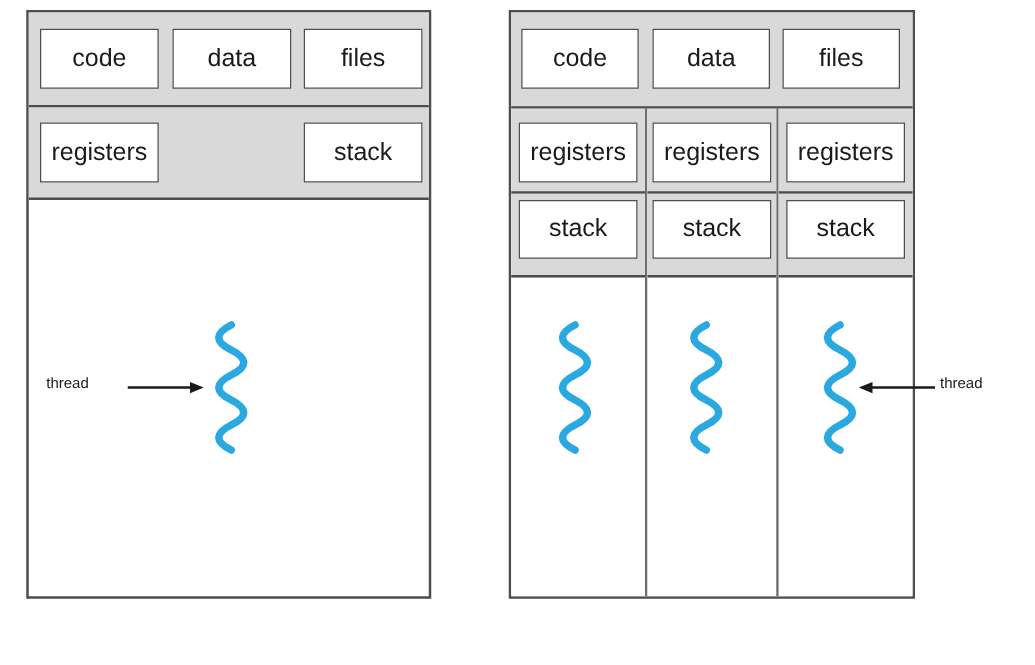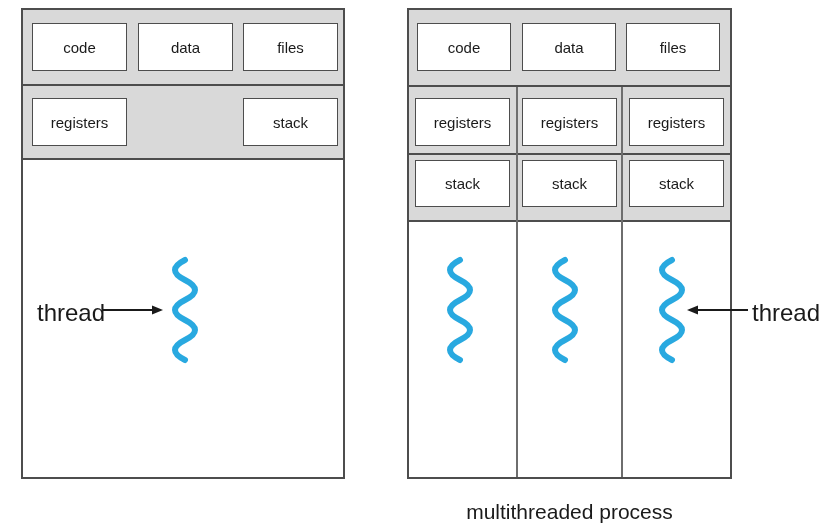--- a/index.html
+++ b/index.html
@@ -35,21 +35,21 @@
 
   .wbox {
     position: absolute;
     width: 95px;
     height: 48px;
     background: #ffffff;
     border: 1.5px solid #4d4d4d;
     display: flex;
     align-items: center;
     justify-content: center;
-    font-size: 15px;
+    font-size: 20px;
     white-space: nowrap;
   }
 
   
   .l-code      { left: 9px;   top: 13px; }
   .l-data      { left: 115px; top: 13px; }
   .l-files     { left: 220px; top: 13px; }
   .l-registers { left: 9px;   top: 88px; }
   .l-stack     { left: 220px; top: 88px; }
 
@@ -89,21 +89,21 @@
   .cb3 { left: 6px; }
 
   .squiggle { position: absolute; }
   #sq-left  { left: 142px; top: 246px; }
   #sq-c1 { left: 31px; top: 169px; }
   #sq-c2 { left: 27px; top: 169px; }
   #sq-c3 { left: 29px; top: 169px; }
 
   .thread-label {
     position: absolute;
-    font-size: 24px;
+    font-size: 12px;
     white-space: nowrap;
   }
   #thread-label-left  { left: 37px;  top: 299px; }
   #thread-label-right { left: 752px; top: 299px; }
   .arrow { position: absolute; }
   #arrow-left-pos  { left: 102px; top: 304px; }
   #arrow-right-pos { left: 686px; top: 304px; }
 
   .caption {
     position: absolute;
@@ -185,15 +185,14 @@
       </svg>
     </div>
   </div>
 
   <svg class="arrow" id="arrow-right-pos" width="62" height="12" viewBox="0 0 62 12">
     <polygon points="12,1.5 1,6 12,10.5" fill="#1a1a1a"></polygon>
     <line x1="11" y1="6" x2="62" y2="6" stroke="#1a1a1a" stroke-width="2"></line>
   </svg>
   <div class="thread-label" id="thread-label-right">thread</div>
 
-  <div class="caption" id="cap-right">multithreaded process</div>
 
 </div>
 
 </body></html>

